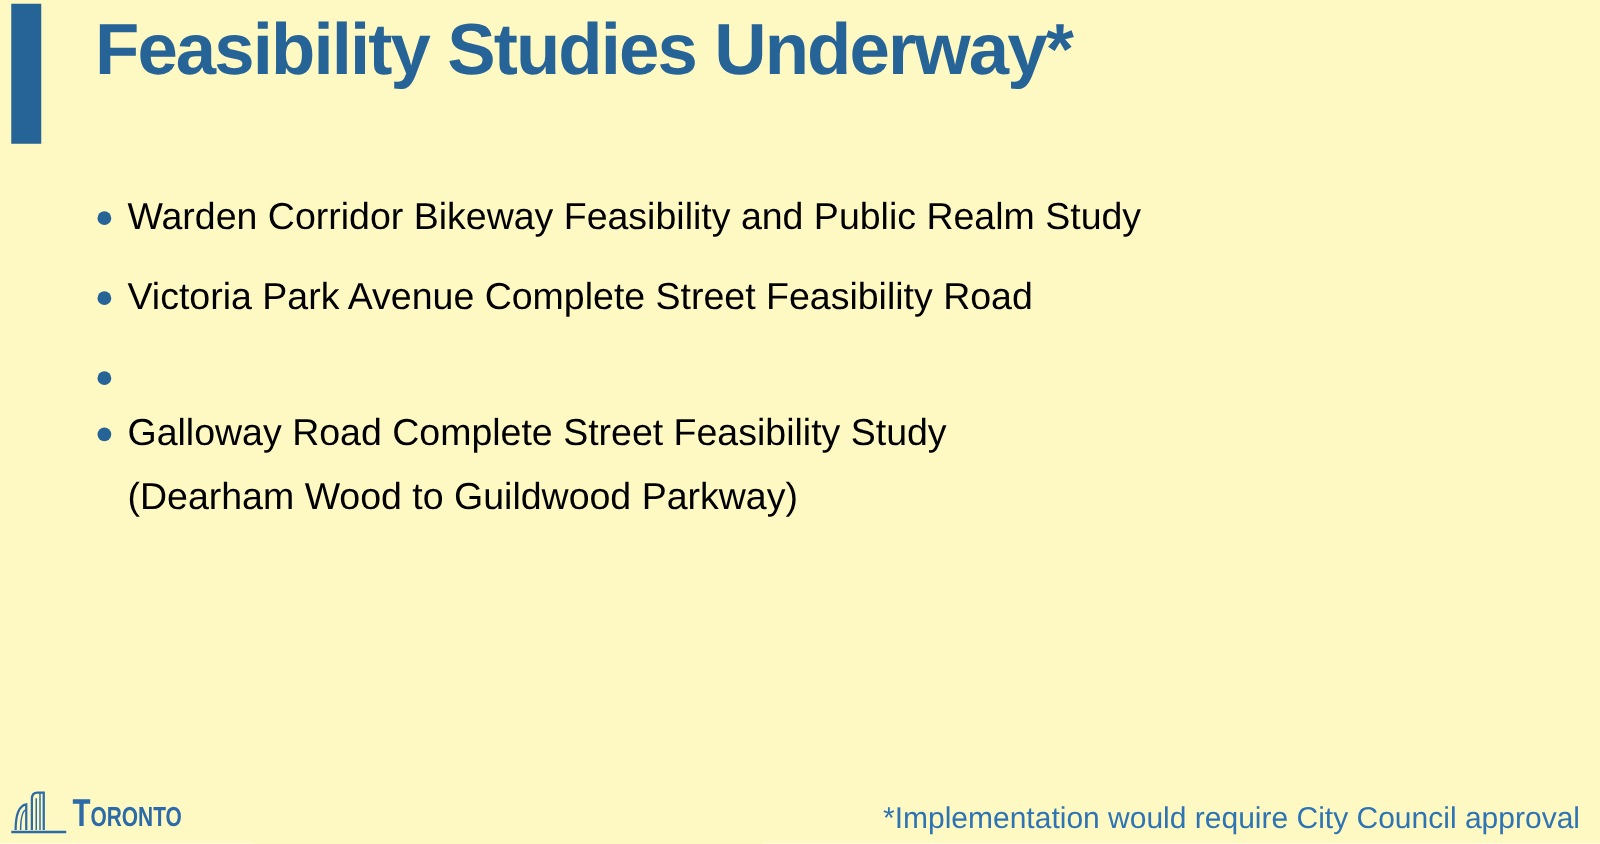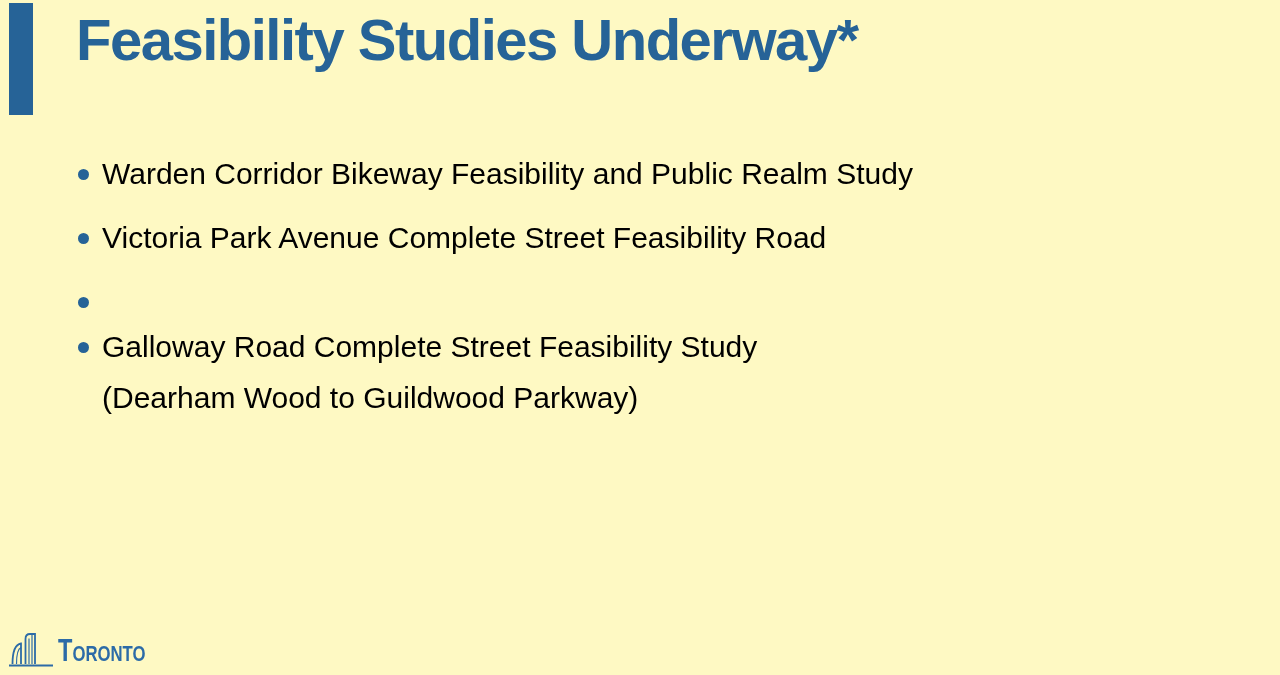--- a/index.html
+++ b/index.html
@@ -147,14 +147,15 @@
 
       <path d="M17.5 33 L17.5 8 C17.5 4.5 19.5 3 22 3 L27 3 L27 33"></path>
       <path d="M21 33 L21 7.5" stroke-width="1.2"></path>
       <path d="M24 33 L24 3" stroke-width="1.2"></path>
 
       <path d="M1 34.5 L45 34.5" stroke-width="2"></path>
     </svg>
     <span class="logo-wordmark">Toronto</span>
   </div>
 
+  <div class="footnote">*Implementation would require City Council approval</div>
 
 </div>
 
 </body></html>

